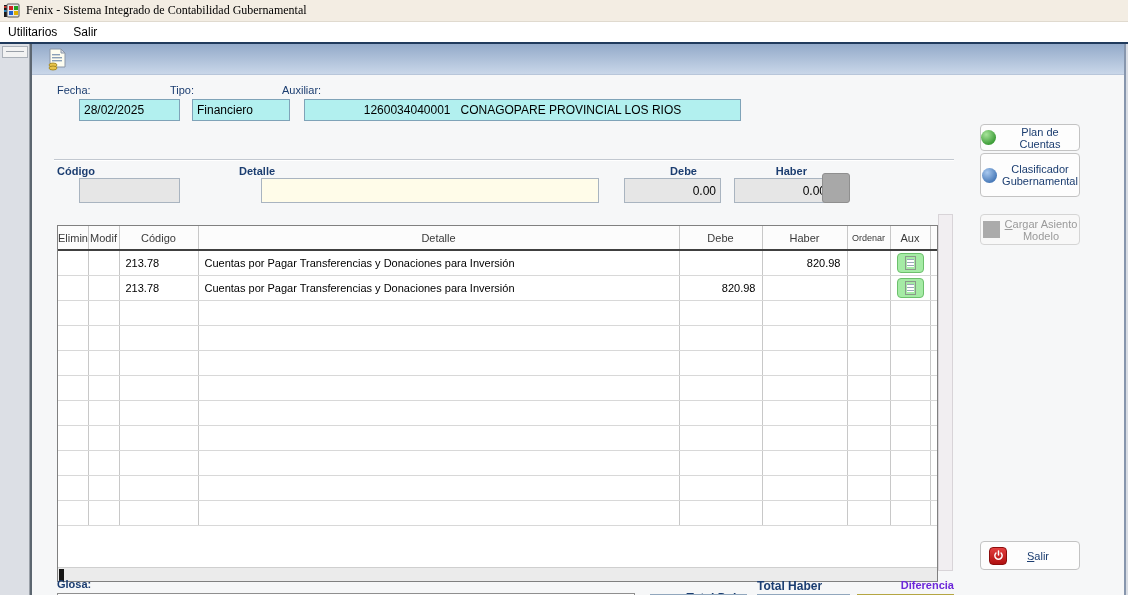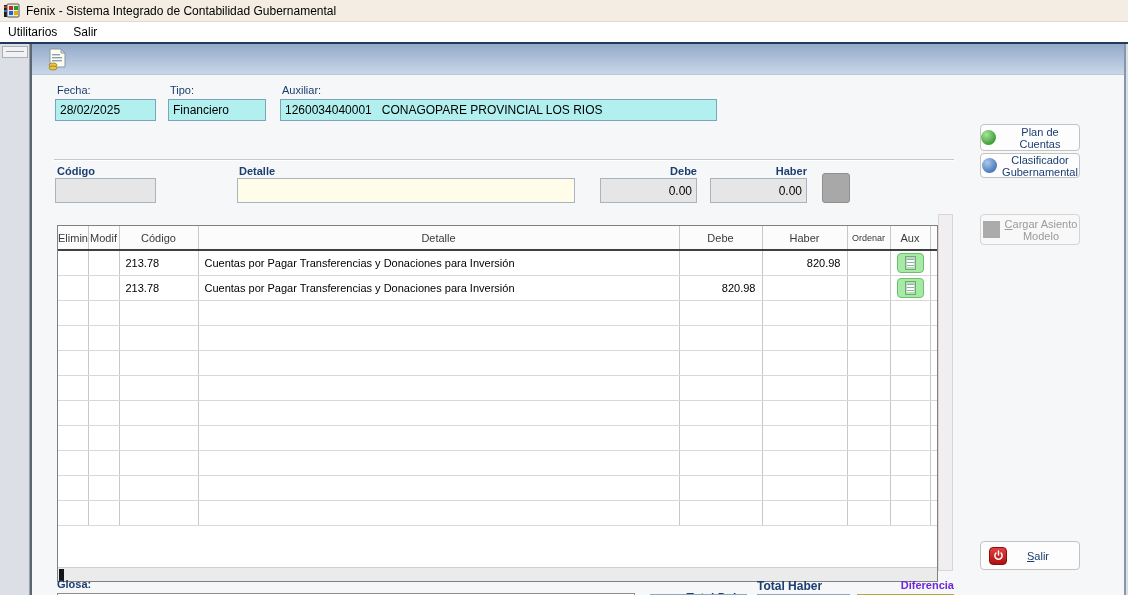--- a/index.html
+++ b/index.html
@@ -1,21 +1,21 @@
 <!DOCTYPE html>
 <html><head>
 <meta charset="utf-8">
 <style>
   * { margin:0; padding:0; box-sizing:border-box; }
   html,body { width:1128px; height:595px; overflow:hidden;
     font-family:"Liberation Sans","DejaVu Sans",sans-serif; }
 
   .titlebar { position:absolute; left:0; top:0; width:1128px; height:22px;
     background:#f3ede3; display:flex; align-items:center; padding-left:4px;
-    border-bottom:1px solid #e0dacf; }
+    border-bottom:1px solid #e0dacf;font-family:Liberation Serif, serif; }
   .titlebar .title { font-size:12px; color:#000; margin-left:6px; }
 
   .menubar { position:absolute; left:0; top:22px; width:1128px; height:20px;
     background:#ffffff; display:flex; align-items:center; }
   .menu-item { font-size:12px; color:#000; padding:2px 8px; cursor:default; }
   .navy-line { position:absolute; left:0; top:42px; width:1128px; height:2px; background:#203a5c; }
 
   .mdi { position:absolute; left:0; top:44px; width:1128px; height:551px; background:#d9dde4; }
   .left-strip { position:absolute; left:0; top:0; width:30px; height:551px;
     background:#dcdfe5; border-right:1px solid #9aa0a8; }
@@ -25,21 +25,21 @@
 
   .form { position:absolute; left:30px; top:0; width:1096px; height:551px;
     background:#f6f7f8; border-left:2px solid #5c6670; border-right:2px solid #8796ad; }
   .form-toolbar { position:absolute; left:0; top:0; width:100%; height:31px;
     background:linear-gradient(#93aac9,#c9d7e9); border-bottom:1px solid #b8c6da; }
   .form-body { position:absolute; left:0; top:31px; width:100%; height:520px; }
 
   .lbl { position:absolute; font-size:11px; color:#1b3d70; }
   .lbl.b { font-weight:bold; }
   .fld { position:absolute; font-size:12px; color:#000; border:1px solid #7fa3b8;
-    padding:0 4px; outline:none; font-family:inherit; }
+    padding:0 4px; outline:none; font-family:inherit;margin-left:24px; }
   .cyan { background:#b2f0ef; }
   .grayfld { background:#e6e6e6; border:1px solid #a9b4c0; }
   .creamfld { background:#fffce9; border:1px solid #a9b4c0; }
   .right { text-align:right; }
   .pre { white-space:pre; }
 
   .separator { position:absolute; left:22px; top:84px; width:900px; height:2px;
     border-top:1px solid #c2c8d0; border-bottom:1px solid #ffffff; }
 
   .sq-btn { position:absolute; left:790px; top:98px; width:28px; height:30px;
@@ -132,21 +132,21 @@
       </svg>
     </div>
 
     <div class="form-body">
 
       <span class="lbl" style="left:25px;top:9px">Fecha:</span>
       <input class="fld cyan" style="left: 23px; top: 24px; width: 101px; height: 22px;" value="28/02/2025">
       <span class="lbl" style="left:138px;top:9px">Tipo:</span>
       <input class="fld cyan" style="left: 136px; top: 24px; width: 98px; height: 22px;" value="Financiero">
       <span class="lbl" style="left:250px;top:9px">Auxiliar:</span>
-      <input class="fld cyan pre" style="left: 248px; top: 24px; width: 437px; height: 22px;" value="1260034040001   CONAGOPARE PROVINCIAL LOS RIOS">
+      <input class="fld cyan pre" style="left: 248px; top: 24px; width: 437px; height: 22px; text-align: center;" value="1260034040001   CONAGOPARE PROVINCIAL LOS RIOS">
 
       <div class="separator"></div>
 
       <span class="lbl b" style="left:25px;top:90px">Código</span>
       <input class="fld grayfld" style="left: 23px; top: 103px; width: 101px; height: 25px;" value="">
       <span class="lbl b" style="left:207px;top:90px">Detalle</span>
       <input class="fld creamfld" style="left: 205px; top: 103px; width: 338px; height: 25px;" value="">
       <span class="lbl b" style="left:600px;top:90px;width:65px;text-align:right">Debe</span>
       <input class="fld grayfld right" style="left: 568px; top: 103px; width: 97px; height: 25px;" value="0.00">
       <span class="lbl b" style="left:710px;top:90px;width:65px;text-align:right">Haber</span>
@@ -310,21 +310,21 @@
         <div class="hscroll">
           <div class="hthumb"></div>
         </div>
       </div>
       <div class="vscroll"></div>
 
       <button class="side-btn" style="top:49px;height:27px">
         <span class="orb green"></span>
         <span>Plan de Cuentas</span>
       </button>
-      <button class="side-btn" style="top:78px;height:25px">
+      <button class="side-btn" style="top:78px;height:44px">
         <span class="orb blue"></span>
         <span><span>Clasificador</span><br><span>Gubernamental</span></span>
       </button>
       <button class="side-btn disabled" style="top:139px;height:31px">
         <span class="gray-square"></span>
         <span><span class="u">C</span><span>argar Asiento</span><br><span>Modelo</span></span>
       </button>
       <button class="side-btn" style="top:466px;height:29px;justify-content:flex-start;padding-left:8px;gap:20px">
         <span class="power-btn-icon">
           <svg width="11" height="11" viewBox="0 0 12 12">

